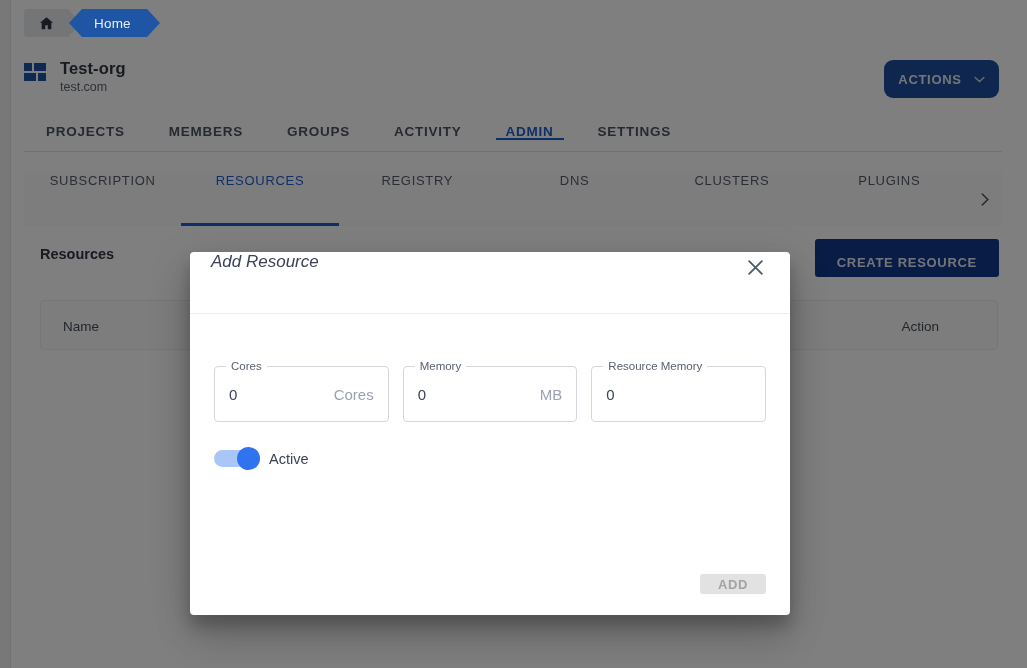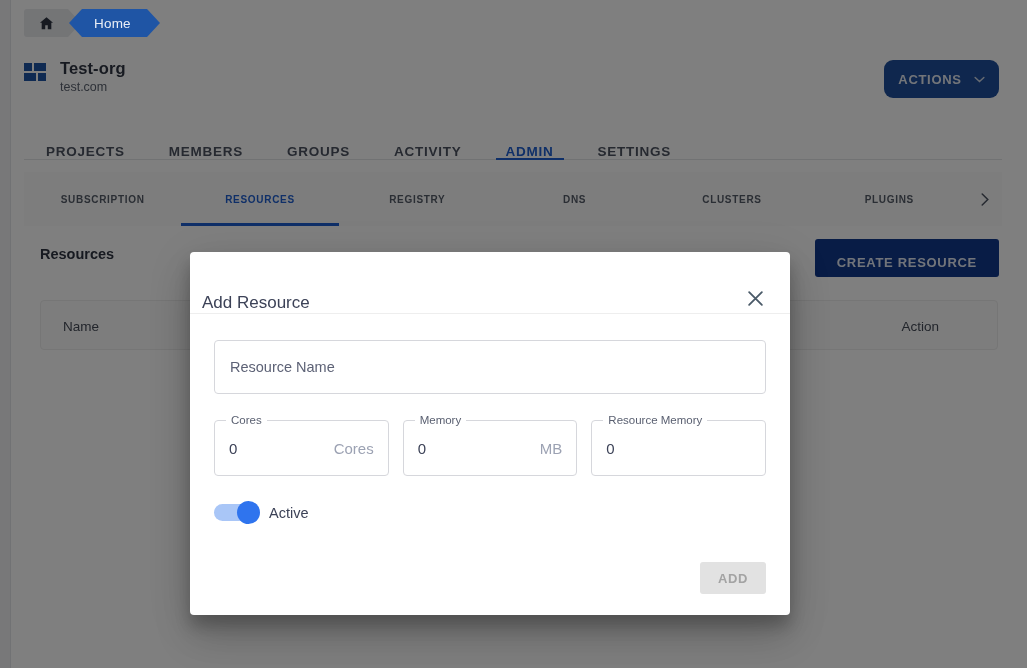--- a/index.html
+++ b/index.html
@@ -82,24 +82,24 @@
     border: none; border-radius: 9px;
     font-family: inherit; font-size: 13px; font-weight: bold;
     letter-spacing: .7px;
     display: flex; align-items: center; justify-content: center; gap: 12px;
     cursor: pointer;
   }
   .chev-d { width: 11px; height: 7px; display: block; }
 
   
   .tabs-primary {
-    position: absolute; left: 24px; top: 120px;
+    position: absolute; left: 24px; top: 112px;
     width: 978px; height: 40px;
     border-bottom: 1px solid #e2e4e7;
-    display: flex; align-items: flex-end;
+    display: flex; align-items: center;
   }
   .ptab {
     padding: 0 22px; display: flex; align-items: center;
     font-size: 13.5px; font-weight: bold; letter-spacing: .75px;
     color: #4c5361; cursor: pointer;
     position: relative; background: none; border: none;
     font-family: inherit;
   }
   .ptab.active { color: #1f5fd0; }
   .ptab.active:after {
@@ -108,22 +108,22 @@
   }
 
   
   .subtab-bar {
     position: absolute; left: 24px; top: 172px;
     width: 978px; height: 54px;
     background: #fafafa;
     display: flex; align-items: stretch;
   }
   .stab {
-    flex: 1 0 0; display: flex; align-items: center; justify-content: center;
-    font-size: 10px; font-weight: bold; letter-spacing: .7px;
+    flex: 1 0 0; display: flex; justify-content: center;
+    font-size: 13px; font-weight: normal; letter-spacing: .7px;
     color: #555c68; cursor: pointer; position: relative;
     background: none; border: none; font-family: inherit;
     white-space: nowrap;
   }
   .stab.active { color: #1f5fd0; }
   .stab.active:after {
     content: ""; position: absolute; left: 0; right: 0; bottom: 0;
     height: 3px; background: #1f5fd0;
   }
   .stab-scroll {
@@ -171,22 +171,23 @@
   #modal {
     position: absolute; left: 190px; top: 252px;
     width: 600px; height: 363px;
     background: #ffffff;
     border-radius: 4px;
     box-shadow: 0 11px 15px rgba(0,0,0,.20), 0 24px 38px rgba(0,0,0,.14), 0 9px 46px rgba(0,0,0,.12);
     overflow: hidden;
   }
   .modal-head {
     height: 62px; border-bottom: 1px solid #eeeeee;
-    display: flex; align-items: flex-end; justify-content: space-between;
-    padding: 0 20px 0 12px;
+    display: flex; align-items: flex-start; justify-content: space-between;
+    padding: 0 20px 0 21px;
+    font-style: italic;
   }
   .modal-title { font-size: 17px; color: #3c4257; }
   .close-btn {
     width: 30px; height: 30px; background: none; border: none;
     cursor: pointer; display: flex; align-items: center; justify-content: center;
     padding: 0;
   }
   .x-glyph { width: 17px; height: 17px; display: block; }
 
   .modal-body { padding: 26px 24px 0 24px; }
@@ -230,21 +231,21 @@
   }
   .switch .knob {
     position: absolute; right: -4px; top: -3px;
     width: 23px; height: 23px; border-radius: 50%;
     background: #2f74ee;
   }
   .toggle-label { font-size: 14.5px; color: #3c4257; }
 
   .add-btn {
     position: absolute; right: 24px; bottom: 21px;
-    height: 32px; min-width: 62px; padding: 0 18px;
+    height: 20px; min-width: 62px; padding: 0 18px;
     background: #e2e2e2; color: #a3a3a3;
     border: none; border-radius: 3px;
     font-family: inherit; font-size: 13px; font-weight: bold;
     letter-spacing: .6px; cursor: default;
   }
 </style>
 </head>
 <body>
 
 <div id="page">
@@ -345,23 +346,20 @@
     <div class="modal-title">Add Resource</div>
     <button class="close-btn">
       <svg class="x-glyph" viewBox="0 0 16 16">
         <path d="M2 2 14 14 M14 2 2 14" fill="none" stroke="#4a5a68" stroke-width="1.7" stroke-linecap="round"></path>
       </svg>
     </button>
   </div>
 
   <div class="modal-body">
 
-    <div class="field-plain">
-      <span>Resource Name</span>
-    </div>
 
     <div class="row-fields">
 
       <div class="nfield">
         <span class="nfield-label">Cores</span>
         <span class="nfield-value">0</span>
         <span class="nfield-suffix">Cores</span>
       </div>
 
       <div class="nfield">

